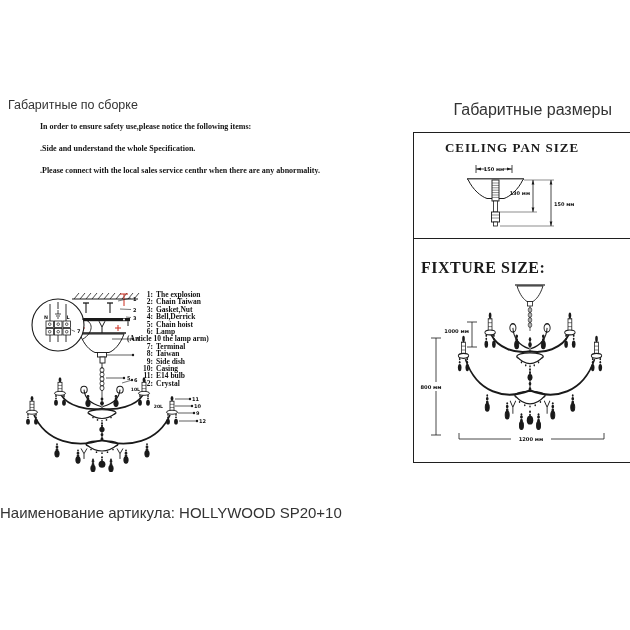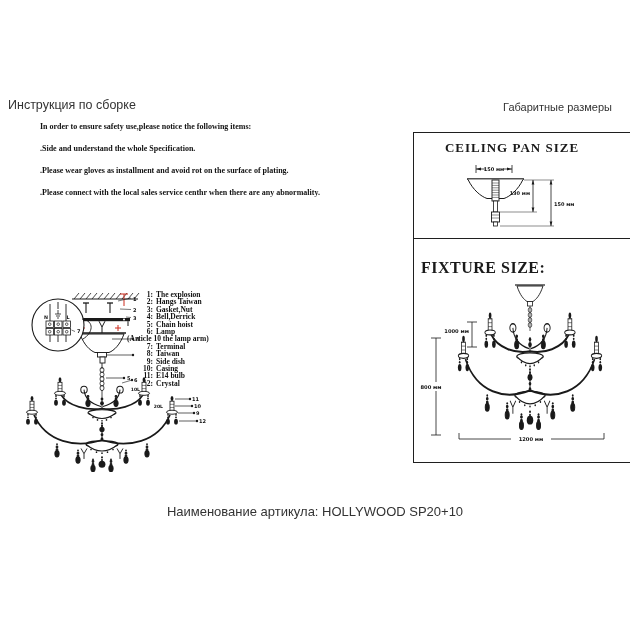--- a/index.html
+++ b/index.html
@@ -1,59 +1,58 @@
 <!DOCTYPE html>
 <html><head>
 <meta charset="utf-8">
 <style>
   html,body{margin:0;padding:0;background:#fff;}
   body{width:630px;height:630px;position:relative;overflow:hidden;
        font-family:"Liberation Sans",sans-serif;color:#1a1a1a;}
   .abs{position:absolute;}
   .title-left{left:8px;top:98px;font-size:12.5px;color:#333;}
-  .title-right{right:18px;top:101px;font-size:11px;color:#333;}
-  .footer{left:0;top:504px;width:100%;text-align:center;font-size:13px;color:#333;}
+  .title-right{right:18px;top:101px;font-size:16px;color:#333;}
+  .footer{left:0;top:504px;width:100%;text-align:left;font-size:15px;color:#333;}
   .instr{left:8px;top:122px;font-family:"Liberation Serif",serif;font-weight:bold;
          font-size:8px;color:#111;}
   .instr .line{margin-bottom:13px;white-space:nowrap;padding-left:32px;}
   .parts{left:127px;top:291px;width:118px;font-family:"Liberation Serif",serif;
          font-weight:bold;font-size:7.5px;line-height:7.4px;color:#111;}
   .parts .row{display:grid;grid-template-columns:26px 1fr;column-gap:3px;}
   .parts .num{text-align:right;}
   .parts .note{white-space:nowrap;}
   .panel{left:413px;top:132px;width:214px;height:329px;border:1.5px solid #1f1f1f;padding-left:8px;}
   .panel .ptitle{position:absolute;top:7px;left:0;right:26px;text-align:center;
          font-family:"Liberation Serif",serif;font-weight:bold;font-size:13px;letter-spacing:1px;}
   .panel .divider{position:absolute;top:105px;left:0;right:0;border-top:1.2px solid #1f1f1f;}
   .panel .ftitle{position:absolute;top:126px;left:7px;
          font-family:"Liberation Serif",serif;font-weight:bold;font-size:16px;letter-spacing:0.5px;}
   svg{position:absolute;}
   svg text{font-family:"DejaVu Sans",sans-serif;font-weight:bold;fill:#111;}
 </style>
 </head>
 <body>
 
-<div class="abs title-left">Инструкция по сборке</div>
+<div class="abs title-left">Габаритные по сборке</div>
 <div class="abs title-right">Габаритные размеры</div>
 
 <div class="abs instr">
   <div class="line">In order to ensure safety use,please notice the following items:</div>
   <div class="line">.Side and understand the whole Specification.</div>
-  <div class="line">.Please wear gloves as installment and avoid rot on the surface of plating.</div>
   <div class="line">.Please connect with the local sales service centhr when there are any abnormality.</div>
 </div>
 
 <div class="abs parts">
   <div class="row">
       <span class="num">1:</span>
       <span>The explosion</span>
     </div>
   <div class="row">
       <span class="num">2:</span>
-      <span>Hangs Taiwan</span>
+      <span>Chain Taiwan</span>
     </div>
   <div class="row">
       <span class="num">3:</span>
       <span>Gasket,Nut</span>
     </div>
   <div class="row">
       <span class="num">4:</span>
       <span>Bell,Derrick</span>
     </div>
   <div class="row">

